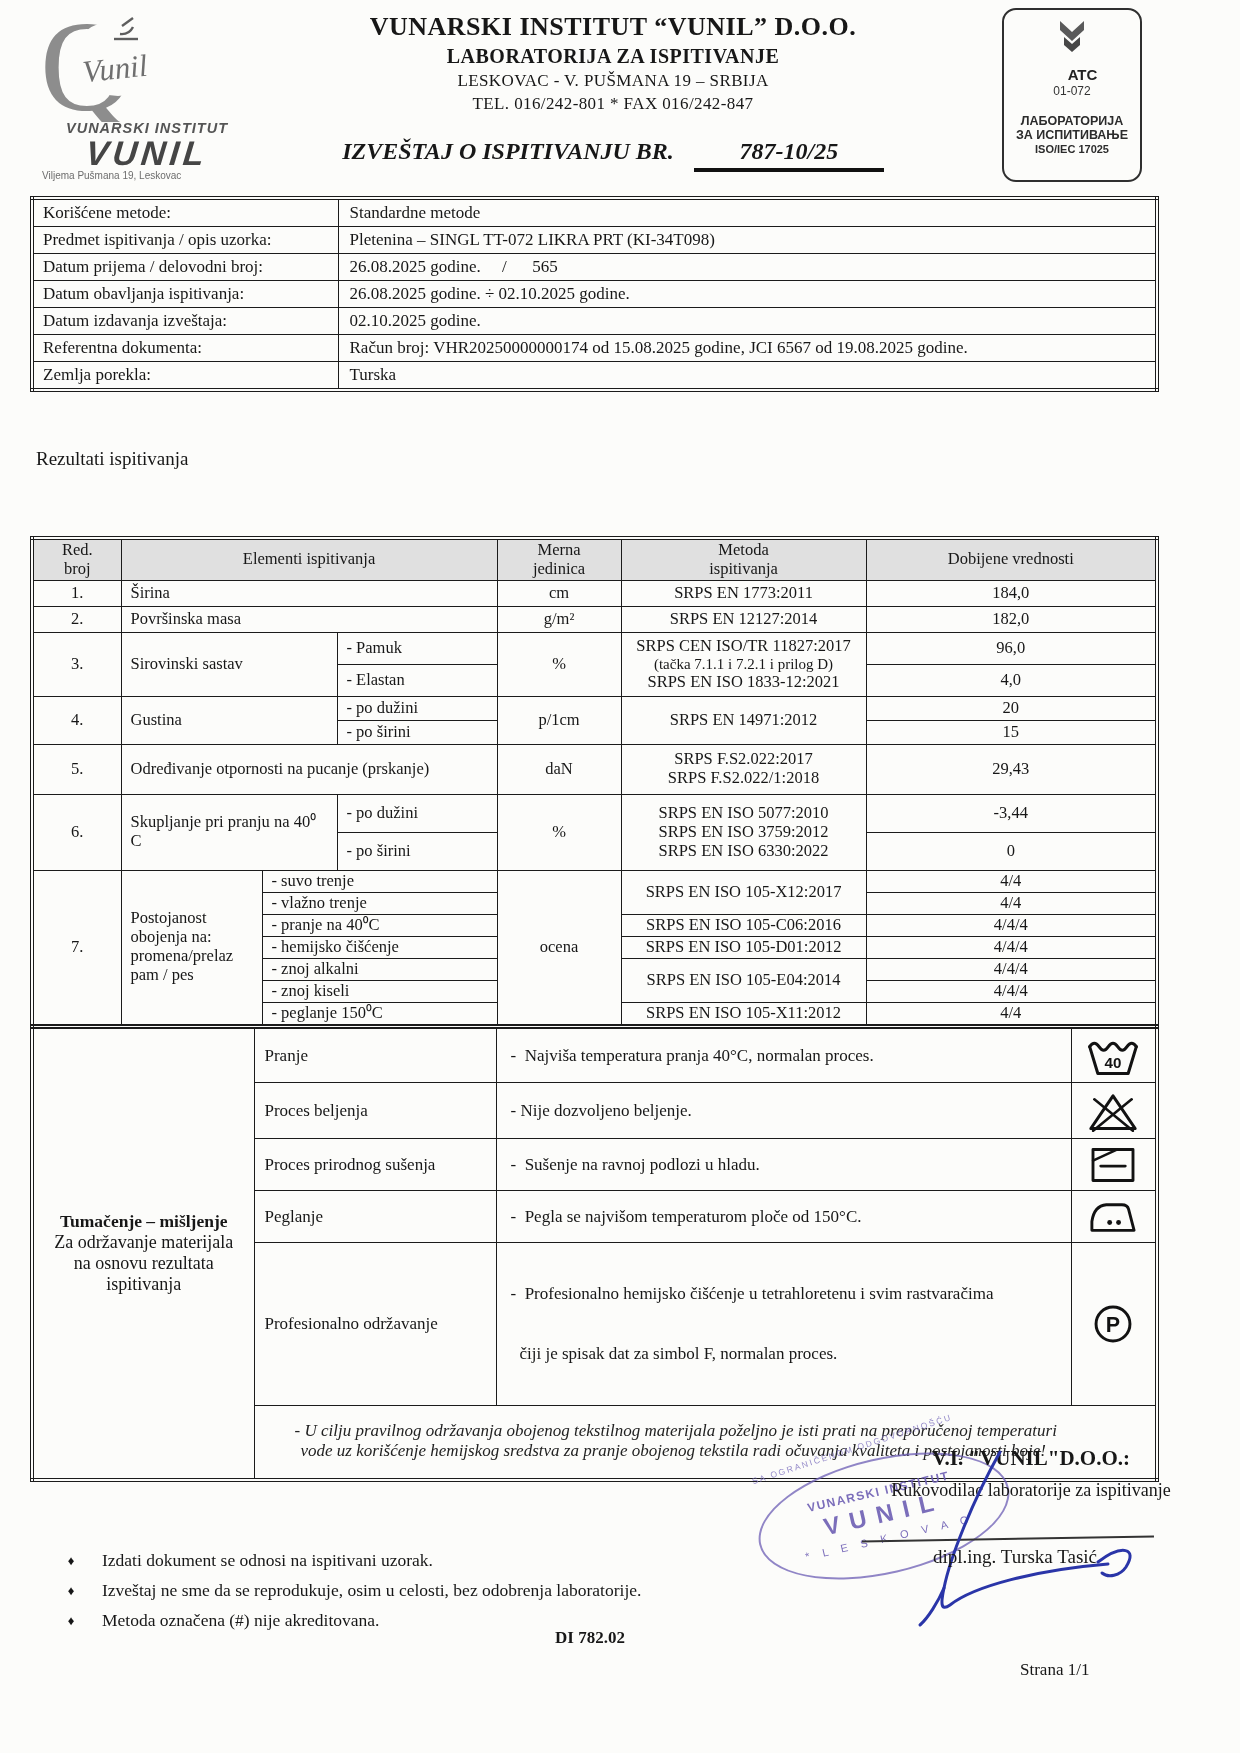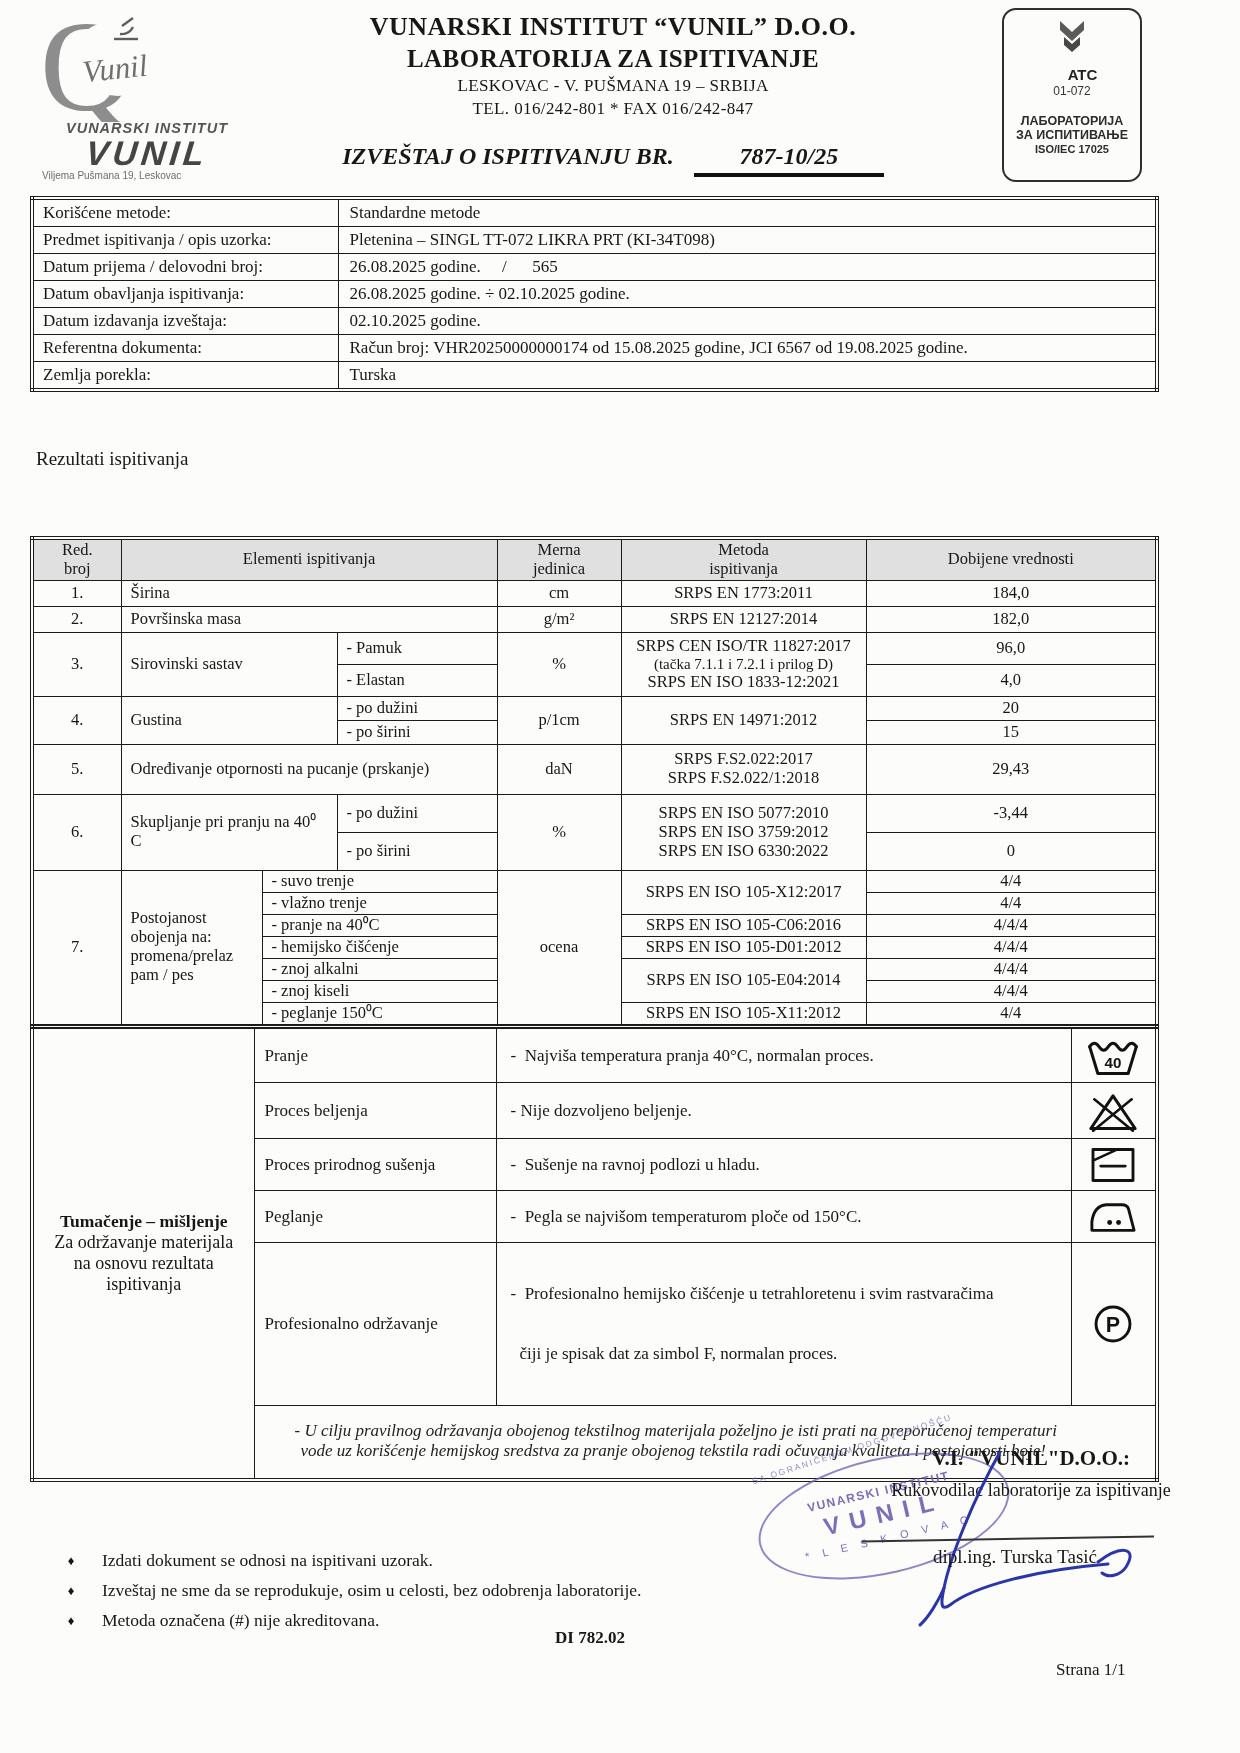--- a/index.html
+++ b/index.html
@@ -2,21 +2,21 @@
 <html><head>
 <meta charset="utf-8">
 <style>
   html,body{margin:0;padding:0;background:#e9e9e9;}
   .doc{position:relative;width:1240px;height:1753px;background:#fcfcfa;overflow:hidden;
        font-family:"Liberation Serif",serif;color:#171717;}
   .abs{position:absolute;}
   
   .hdr-center{left:268px;top:12px;width:690px;text-align:center;}
   .org-name{font-size:26px;font-weight:bold;letter-spacing:.5px;}
-  .lab-name{font-size:25px;font-weight:bold;margin-top:3px;letter-spacing:.5px;}
+  .lab-name{font-size:20px;font-weight:bold;margin-top:3px;letter-spacing:.5px;}
   .hdr-line{font-size:17px;margin-top:3px;letter-spacing:.4px;}
   .report-line{margin-top:24px;font-size:24px;font-weight:bold;font-style:italic;}
   .report-no{display:inline-block;min-width:170px;border-bottom:4px solid #111;
              padding:0 10px 3px;margin-left:14px;text-align:center;}
   
   .logo{left:34px;top:4px;width:230px;height:178px;}
   .logo-inst{position:absolute;top:116px;left:8px;width:210px;text-align:center;
              font-family:"Liberation Sans",sans-serif;font-style:italic;font-weight:bold;
              font-size:14.5px;color:#555;letter-spacing:1px;}
   .logo-brand{position:absolute;top:130px;left:8px;width:210px;text-align:center;
@@ -70,21 +70,21 @@
              color:#8276c0;font-family:"Liberation Sans",sans-serif;font-size:8.5px;
              letter-spacing:2px;opacity:.85;}
   .stamp-l1{font-size:12px;font-weight:bold;letter-spacing:1.5px;margin-top:24px;}
   .stamp-l2{font-size:24px;font-weight:bold;letter-spacing:10px;margin-top:2px;}
   .stamp-l3{font-size:11px;letter-spacing:5px;margin-top:4px;}
   
   .bullets{left:40px;top:1550px;width:780px;}
   .bullet-row{display:flex;margin-bottom:9px;font-size:17.5px;}
   .bullet-glyph{width:62px;text-align:center;font-size:13px;padding-top:3px;}
   .doc-code{left:0;top:1628px;width:1180px;text-align:center;font-size:17px;font-weight:bold;}
-  .page-no{left:1020px;top:1660px;width:180px;font-size:17px;margin-left:36px;}
+  .page-no{left:1020px;top:1660px;width:180px;font-size:17px;}
 </style>
 </head>
 <body>
 
 <div class="doc">
 
   <div class="abs logo">
     <svg width="170" height="118" viewBox="0 0 170 118">
       <text x="6" y="106" font-size="130" fill="#8d8d8d" font-family="Liberation Serif, serif">Q</text>
       <ellipse cx="84" cy="54" rx="46" ry="38" fill="#fcfcfa"></ellipse>

